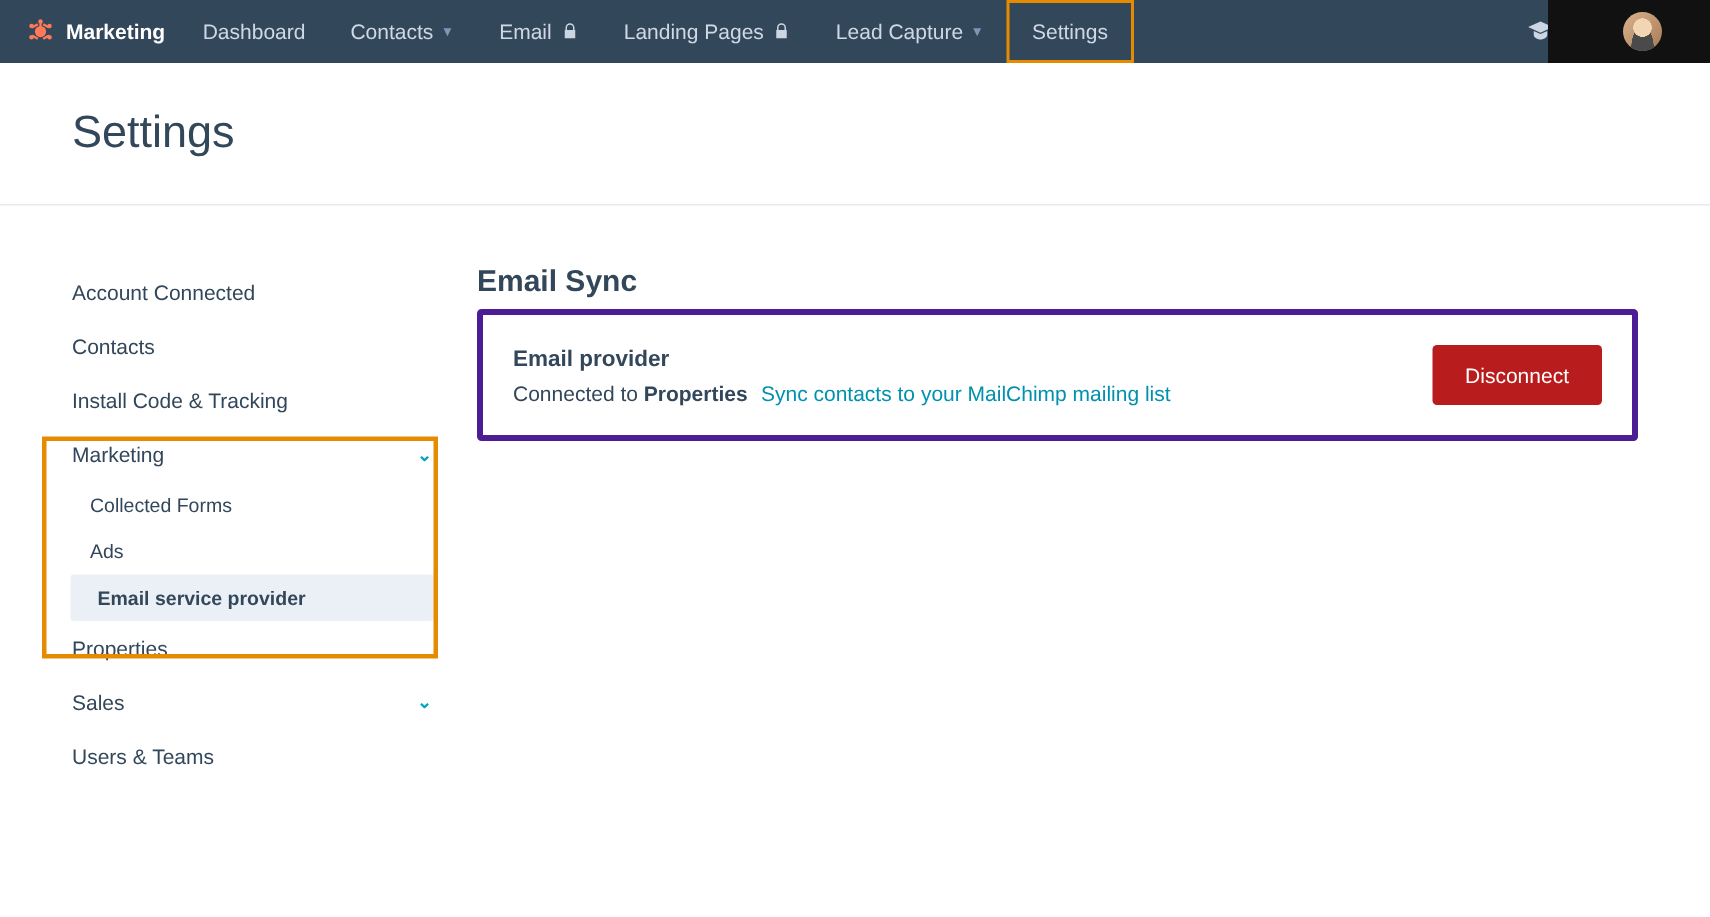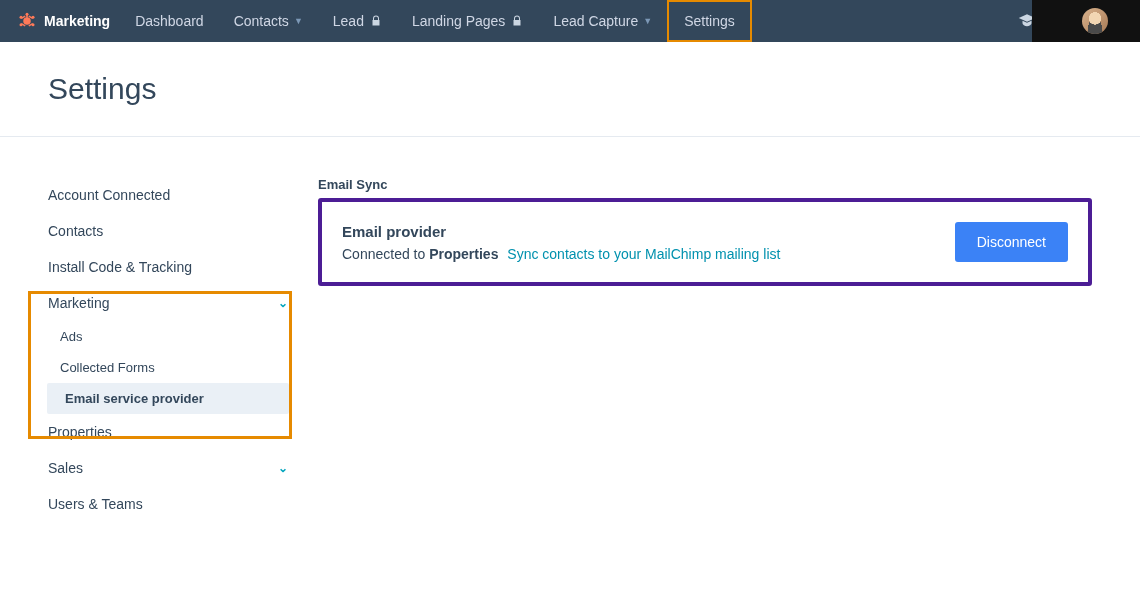--- a/index.html
+++ b/index.html
@@ -34,29 +34,29 @@
     
     .sidebar { width: 260px; flex-shrink: 0; position: relative; }
     .side-item { padding: 10px 10px; font-size: 14px; color: #33475b; cursor: pointer; display: flex; align-items: center; justify-content: space-between; }
     .side-chevron { color: #00a4bd; font-size: 12px; font-weight: bold; }
     .side-sub { padding: 8px 10px 8px 22px; font-size: 13px; color: #33475b; cursor: pointer; }
     .side-sub.active { background: #eaf0f6; font-weight: 600; border-radius: 2px; margin: 0 9px; padding-left: 18px; }
     .highlight-box { position: absolute; border: 3px solid #e68a00; left: -10px; width: 264px; top: 114px; height: 148px; pointer-events: none; }
 
     
     .content { flex: 1; padding-left: 20px; }
-    .section-title { font-size: 13px; font-weight: 700; color: #33475b; margin-bottom: 6px; }
+    .section-title { font-size: 20px; font-weight: 700; color: #33475b; margin-bottom: 6px; }
     .section-sub { font-size: 14px; color: #516f90; margin-bottom: 28px; }
     .card { border: 4px solid #4c1d95; border-radius: 3px; padding: 20px 20px; display: flex; align-items: center; justify-content: space-between; }
     .card-left { }
     .card-title { font-size: 15px; font-weight: 700; color: #33475b; margin-bottom: 6px; }
     .card-line { font-size: 14px; color: #33475b; }
     .card-line .bold { font-weight: 700; }
     .card-link { color: #0091ae; margin-left: 5px; cursor: pointer; }
-    .btn-disconnect { background: #3b82f6; color: #fff; border: none; padding: 12px 22px; font-size: 14px; border-radius: 3px; cursor: pointer; font-weight: 400; }
+    .btn-disconnect { background: #b91c1c; color: #fff; border: none; padding: 12px 22px; font-size: 14px; border-radius: 3px; cursor: pointer; font-weight: 400; }
   </style>
 </head>
 <body>
 
 <div class="navbar">
   <div class="dark-right"></div>
   <div class="navbar-left">
     <div class="logo">
       <span class="logo-icon">
         <svg viewBox="0 0 24 24" width="18" height="18">
@@ -78,21 +78,21 @@
       <span class="logo-text">Marketing</span>
     </div>
     <div class="nav-item">
         <span>Dashboard</span>
       </div>
     <div class="nav-item">
         <span>Contacts</span>
         <span class="caret">▼</span>
       </div>
     <div class="nav-item">
-        <span>Lead</span>
+        <span>Email</span>
       <span class="lock-icon">
           <svg viewBox="0 0 24 24" width="12" height="12" fill="#cbd6e2">
             <path d="M6 10V7a6 6 0 1112 0v3h1v11H5V10h1zm2 0h8V7a4 4 0 00-8 0v3z"></path>
           </svg>
         </span>
     </div>
     <div class="nav-item">
         <span>Landing Pages</span>
       <span class="lock-icon">
           <svg viewBox="0 0 24 24" width="12" height="12" fill="#cbd6e2">
@@ -140,22 +140,22 @@
     <div class="side-item">
         <span>Contacts</span>
       </div>
     <div class="side-item">
         <span>Install Code &amp; Tracking</span>
       </div>
     <div class="side-item">
       <span>Marketing</span>
       <span class="side-chevron">⌄</span>
     </div>
+    <div class="side-sub"><span>Collected Forms</span></div>
     <div class="side-sub"><span>Ads</span></div>
-    <div class="side-sub"><span>Collected Forms</span></div>
     <div class="side-sub active"><span>Email service provider</span></div>
     <div class="side-item">
         <span>Properties</span>
       </div>
     <div class="side-item">
       <span>Sales</span>
       <span class="side-chevron">⌄</span>
     </div>
     <div class="side-item">
         <span>Users &amp; Teams</span>

